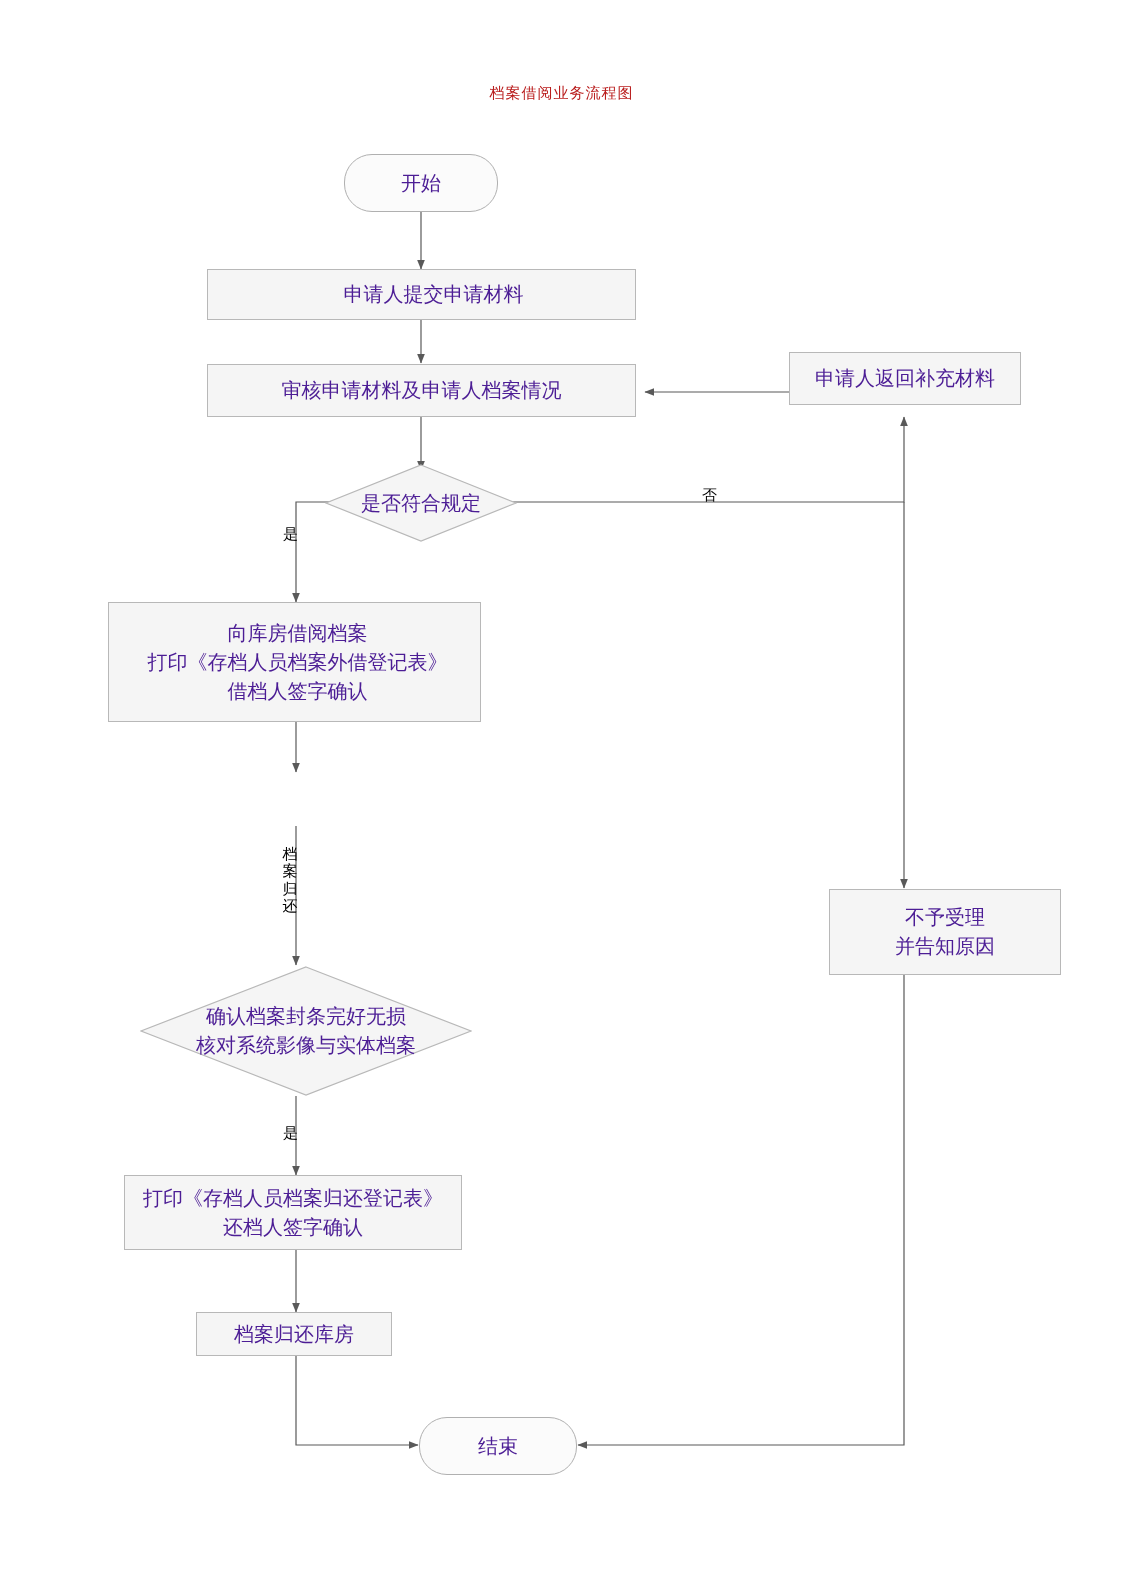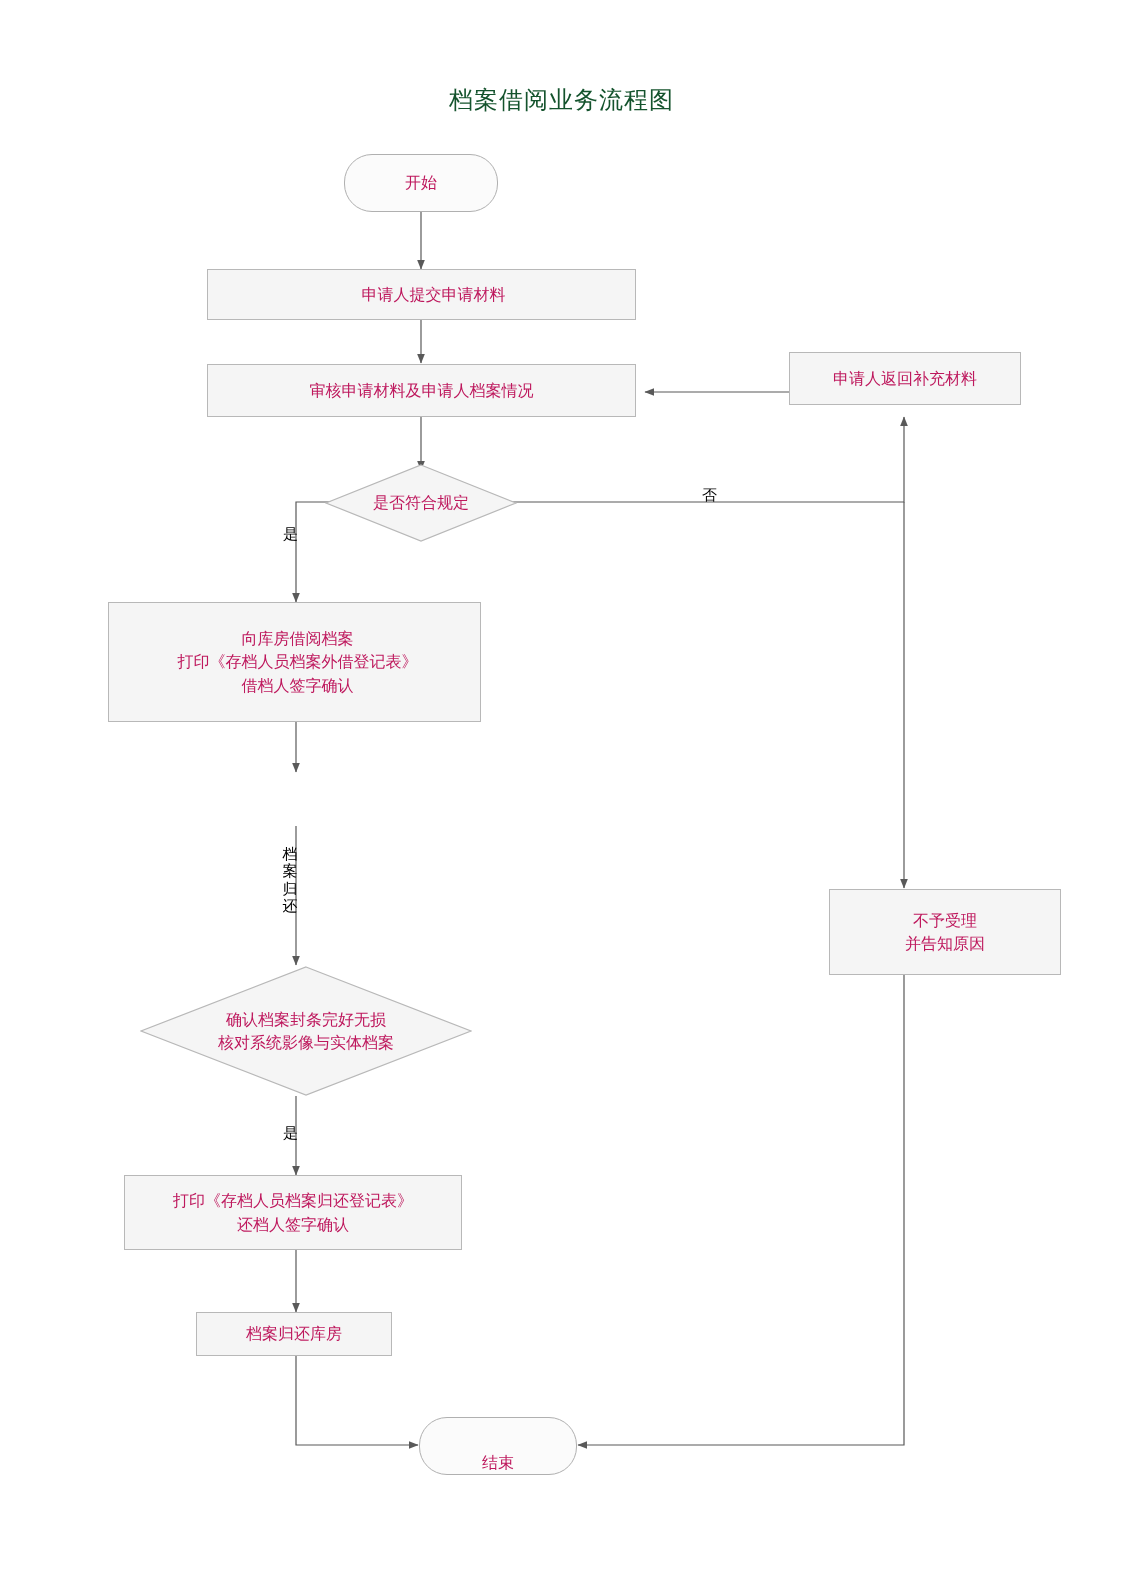--- a/index.html
+++ b/index.html
@@ -24,34 +24,34 @@
     top: 0;
     width: 1123px;
     height: 1587px;
   }
   .title {
     position: absolute;
     left: 0;
     top: 84px;
     width: 1123px;
     text-align: center;
-    font-size: 24px;
+    font-size: 15px;
     letter-spacing: 1px;
-    color: #14532d;
+    color: #b91c1c;
   }
   .node {
     position: absolute;
     box-sizing: border-box;
     display: flex;
     align-items: center;
     justify-content: center;
     text-align: center;
-    font-size: 16px;
+    font-size: 20px;
     line-height: 1.45;
-    color: #be185d;
+    color: #4c1d95;
     background: #f5f5f5;
     border: 1px solid #b8b8b8;
     white-space: pre-line;
   }
   .node.rect {
     border-radius: 0;
   }
   .node.terminator {
     border-radius: 28px;
     background: #fbfbfb;
@@ -182,21 +182,21 @@
 
   <div class="node rect" style="left:124px; top:1175px; width:338px; height:75px;">
     <span>打印《存档人员档案归还登记表》
 还档人签字确认</span>
   </div>
 
   <div class="node rect" style="left:196px; top:1312px; width:196px; height:44px;">
     <span>档案归还库房</span>
   </div>
 
-  <div class="node terminator" style="left:419px; top:1417px; width:158px; height:58px;align-items:flex-end;">
+  <div class="node terminator" style="left:419px; top:1417px; width:158px; height:58px;">
     <span>结束</span>
   </div>
 
   <div class="edge-label" style="left:283px; top:525px;">是</div>
 
   <div class="edge-label" style="left:702px; top:486px;">否</div>
 
   <div class="vert-label" style="left:281px; top:845px; white-space:pre-line;">档
 案
 归

